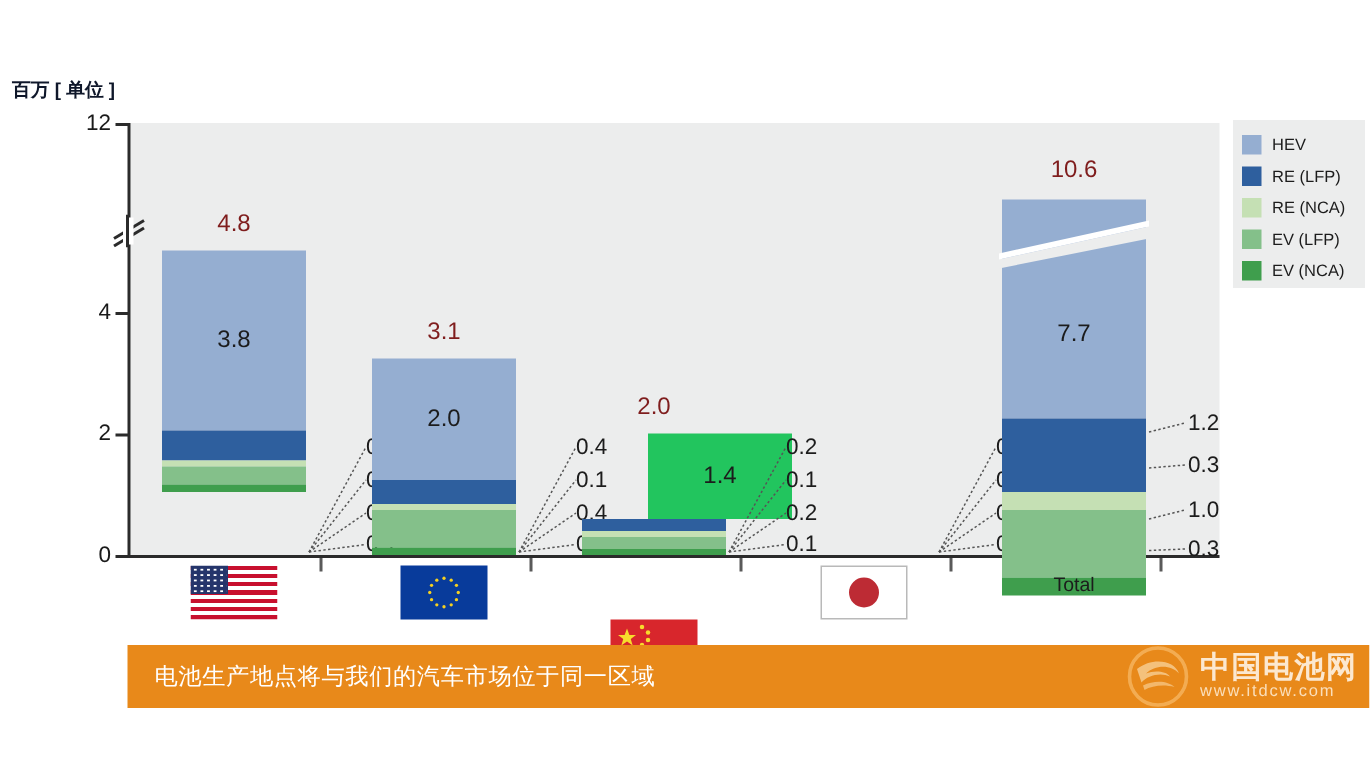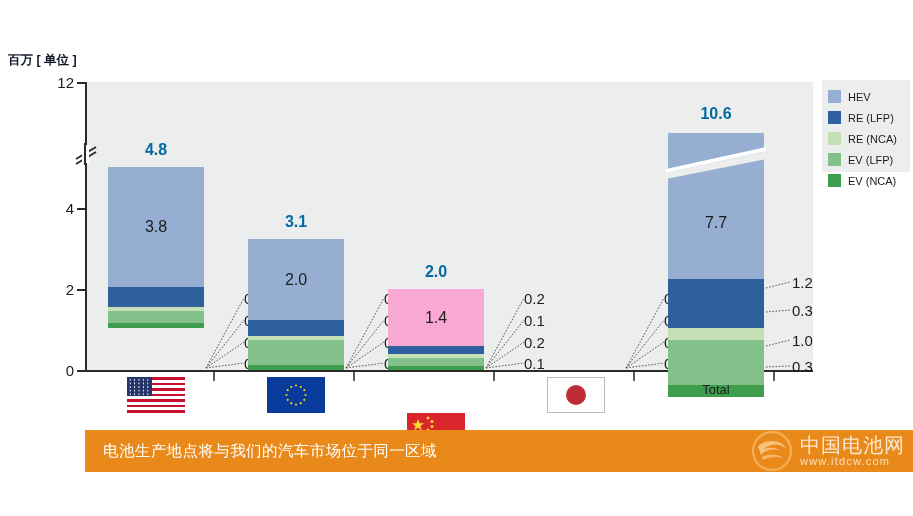--- a/index.html
+++ b/index.html
@@ -135,23 +135,22 @@
     text-align: center;
     font-size: 16px;
     color: #1c1c1c;
   }
   .bar-total {
     position: absolute;
     left: 0;
     right: 0;
     text-align: center;
     font-size: 16px;
-    color: #0369a1;
-    white-space: nowrap;
-    font-weight: bold;
+    color: #7f1d1d;
+    white-space: nowrap;
   }
 
   
   .bar-break {
     position: absolute;
     left: -2px;
     width: 100px;
     height: 34px;
     pointer-events: none;
     overflow: hidden;
@@ -174,21 +173,21 @@
     position: absolute;
     pointer-events: none;
   }
 
   
   .legend {
     position: absolute;
     left: 822px;
     top: 80px;
     width: 88px;
-    height: 92px;
+    height: 112px;
     background: #eceded;
     padding: 6px 0 0 6px;
     box-sizing: border-box;
   }
   .legend-row {
     display: flex;
     align-items: center;
     height: 21px;
   }
   .legend-swatch {
@@ -283,21 +282,21 @@
   }
   .wm-logo {
     width: 44px; height: 44px;
     margin-right: 6px;
     flex: 0 0 44px;
   }
   .wm-textwrap { line-height: 1.05; }
   .wm-cn {
     font-size: 20px;
     color: #fdf0e0;
-    font-weight: normal;
+    font-weight: bold;
     letter-spacing: 1px;
   }
   .wm-url {
     font-size: 11px;
     color: #fce6c8;
     letter-spacing: 1.2px;
   }
 
   
   .source {
@@ -400,21 +399,21 @@
   </div>
   <div class="callouts" style="left:384px; top:290px;">
     <div class="callout-val" style="top:8px;">0.4</div>
     <div class="callout-val" style="top:30px;">0.1</div>
     <div class="callout-val" style="top:52px;">0.4</div>
     <div class="callout-val" style="top:73px;">0.1</div>
   </div>
 
   <div class="bar" style="left:388px; top:289px; height:81px;">
     <div class="bar-total" style="top:-26px;">2.0</div>
-    <div class="seg" style="height:57px; background:#f9a8d4;">
+    <div class="seg" style="height:57px; background:#22c55e;margin-left:44px;">
       <div class="seg-label">1.4</div>
     </div>
     <div class="seg" style="height:8px; background:#2e5f9e;"></div>
     <div class="seg" style="height:4px; background:#c5e0b4;"></div>
     <div class="seg" style="height:8px; background:#84c08a;"></div>
     <div class="seg" style="height:4px; background:#3f9e4d;"></div>
   </div>
   <div class="leaders" style="left:484px; top:290px; width:44px; height:80px;">
     <svg width="44" height="80" viewBox="0 0 44 80">
       <line x1="2" y1="78" x2="40" y2="8" stroke="#555" stroke-width="1" stroke-dasharray="1.6,1.6"></line>

